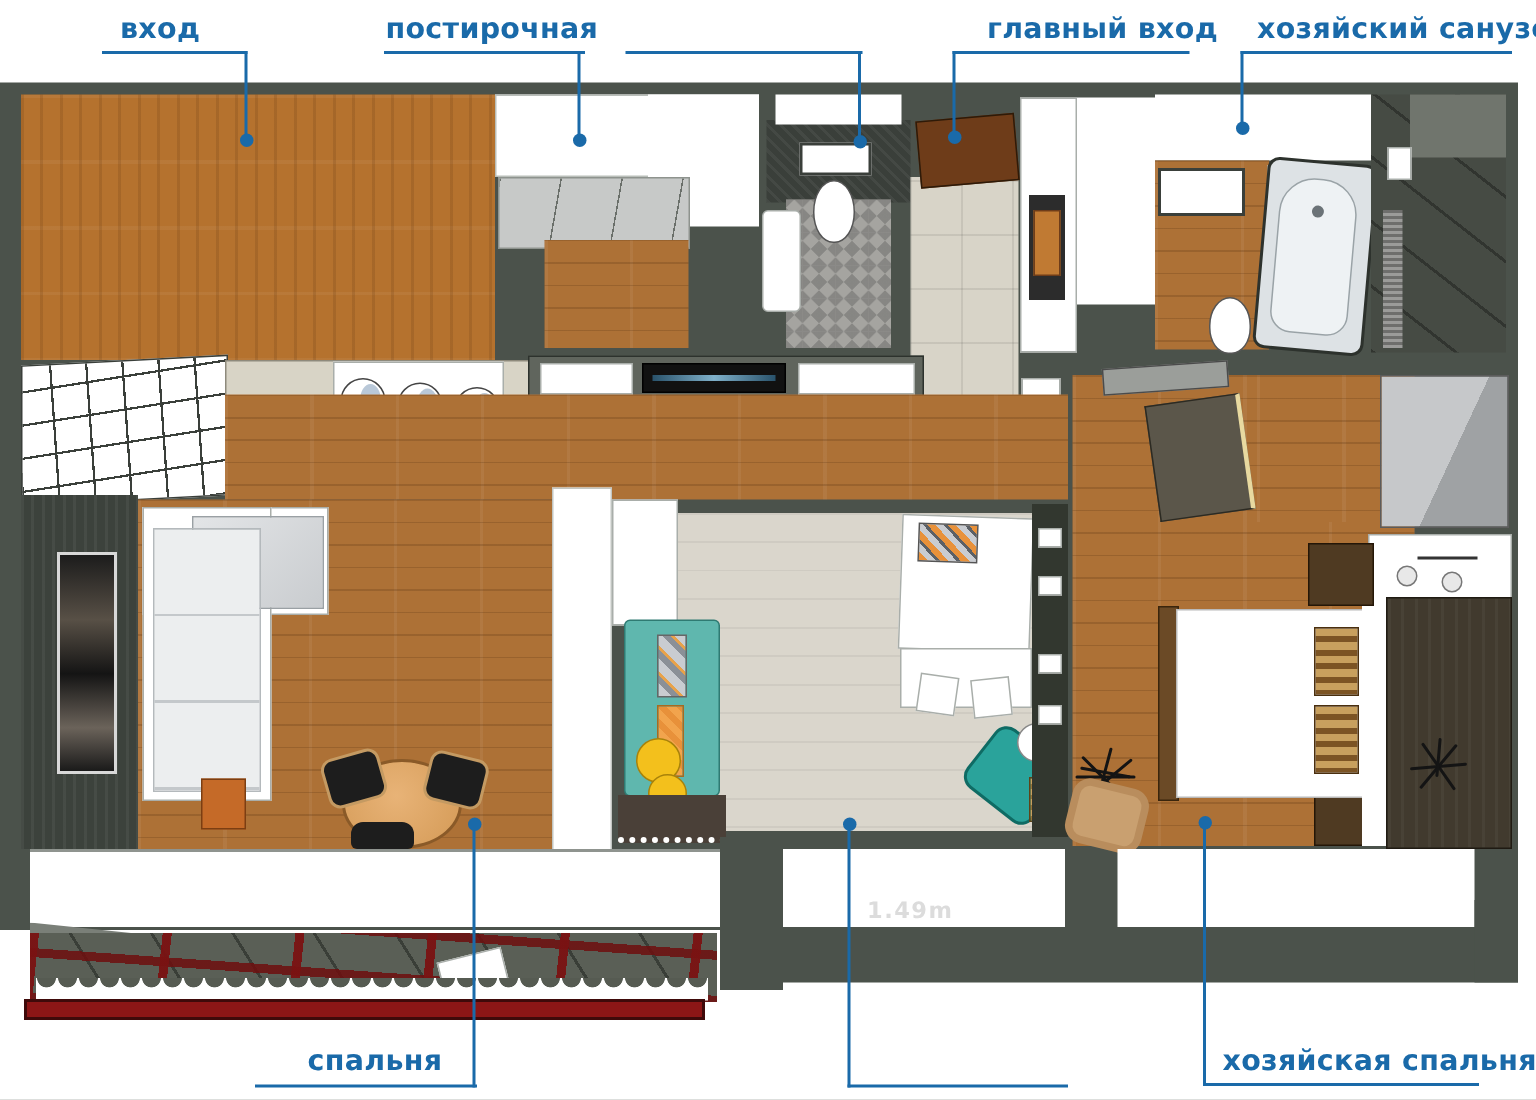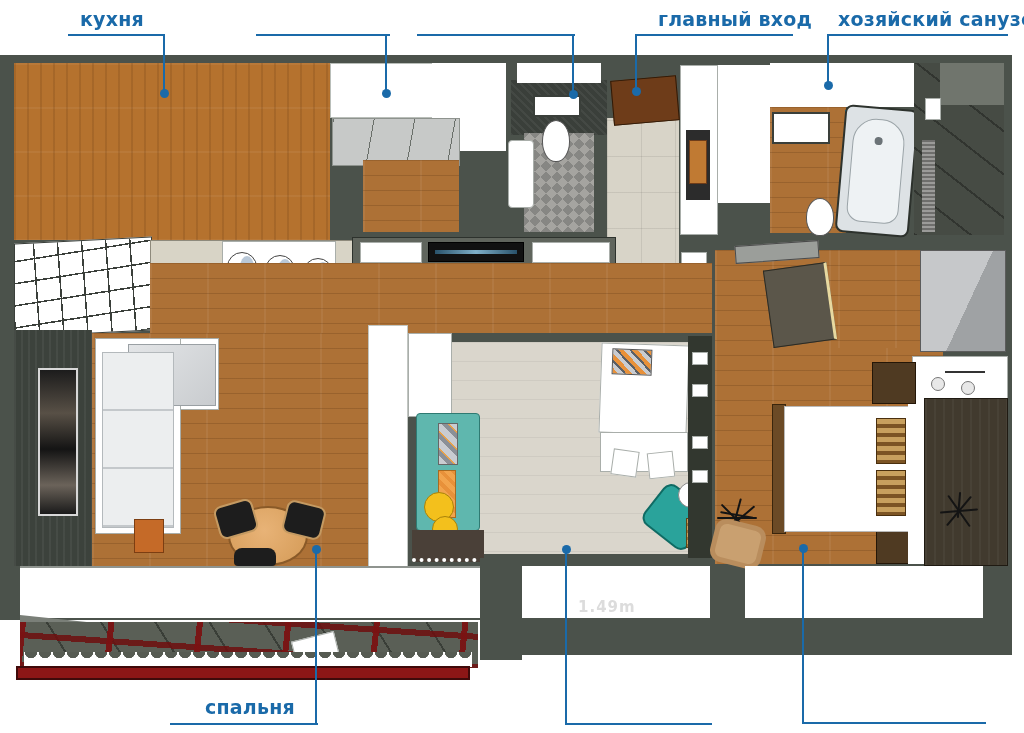--- a/index.html
+++ b/index.html
@@ -191,25 +191,26 @@
   <div class="abs wall" style="left:515px;top:618px;width:497px;height:37px;"></div>
   <div class="abs wall" style="left:983px;top:600px;width:29px;height:55px;"></div>
   <div class="abs wall" style="left:480px;top:558px;width:42px;height:102px;"></div>
 
   <div class="abs" style="left:20px;top:615px;width:200px;height:38px;background:#7a7f78;clip-path:polygon(0 0,100% 55%,100% 100%,0 100%);"></div>
   <div class="abs balconyfloor" style="left:20px;top:622px;width:458px;height:46px;"></div>
   <div class="abs whitebox" style="left:294px;top:636px;width:44px;height:30px;transform:rotate(-14deg);"></div>
   <div class="abs scallop" style="left:24px;top:652px;width:448px;height:15px;"></div>
   <div class="abs" style="left:16px;top:666px;width:454px;height:14px;background:#8c1616;border:2px solid #3f0a0a;box-sizing:border-box;"></div>
 
-  <div class="lbl" style="left:80px;top:8px;">кухня</div>
+  <div class="lbl" style="left:80px;top:8px;">вход</div>
   <div class="lead" style="left:68px;top:34px;width:97px;height:2px;"></div>
   <div class="lead" style="left:163px;top:34px;width:2px;height:57px;"></div>
   <div class="dot" style="left:160px;top:89px;"></div>
 
+  <div class="lbl" style="left:257px;top:8px;">постирочная</div>
   <div class="lead" style="left:256px;top:34px;width:134px;height:2px;"></div>
   <div class="lead" style="left:385px;top:34px;width:2px;height:57px;"></div>
   <div class="dot" style="left:382px;top:89px;"></div>
 
   <div class="lead" style="left:417px;top:34px;width:158px;height:2px;"></div>
   <div class="lead" style="left:572px;top:34px;width:2px;height:58px;"></div>
   <div class="dot" style="left:569px;top:90px;"></div>
 
   <div class="lbl" style="left:658px;top:8px;">главный вход</div>
   <div class="lead" style="left:635px;top:34px;width:158px;height:2px;"></div>
@@ -223,17 +224,18 @@
 
   <div class="lbl" style="left:205px;top:696px;">спальня</div>
   <div class="lead" style="left:170px;top:723px;width:148px;height:2px;"></div>
   <div class="lead" style="left:315px;top:549px;width:2px;height:176px;"></div>
   <div class="dot" style="left:312px;top:545px;"></div>
 
   <div class="lead" style="left:565px;top:723px;width:147px;height:2px;"></div>
   <div class="lead" style="left:565px;top:549px;width:2px;height:176px;"></div>
   <div class="dot" style="left:562px;top:545px;"></div>
 
+  <div class="lbl" style="left:815px;top:696px;">хозяйская спальня</div>
   <div class="lead" style="left:802px;top:722px;width:184px;height:2px;"></div>
   <div class="lead" style="left:802px;top:548px;width:2px;height:176px;"></div>
   <div class="dot" style="left:799px;top:544px;"></div>
 
 </div>
 
 </body></html>

